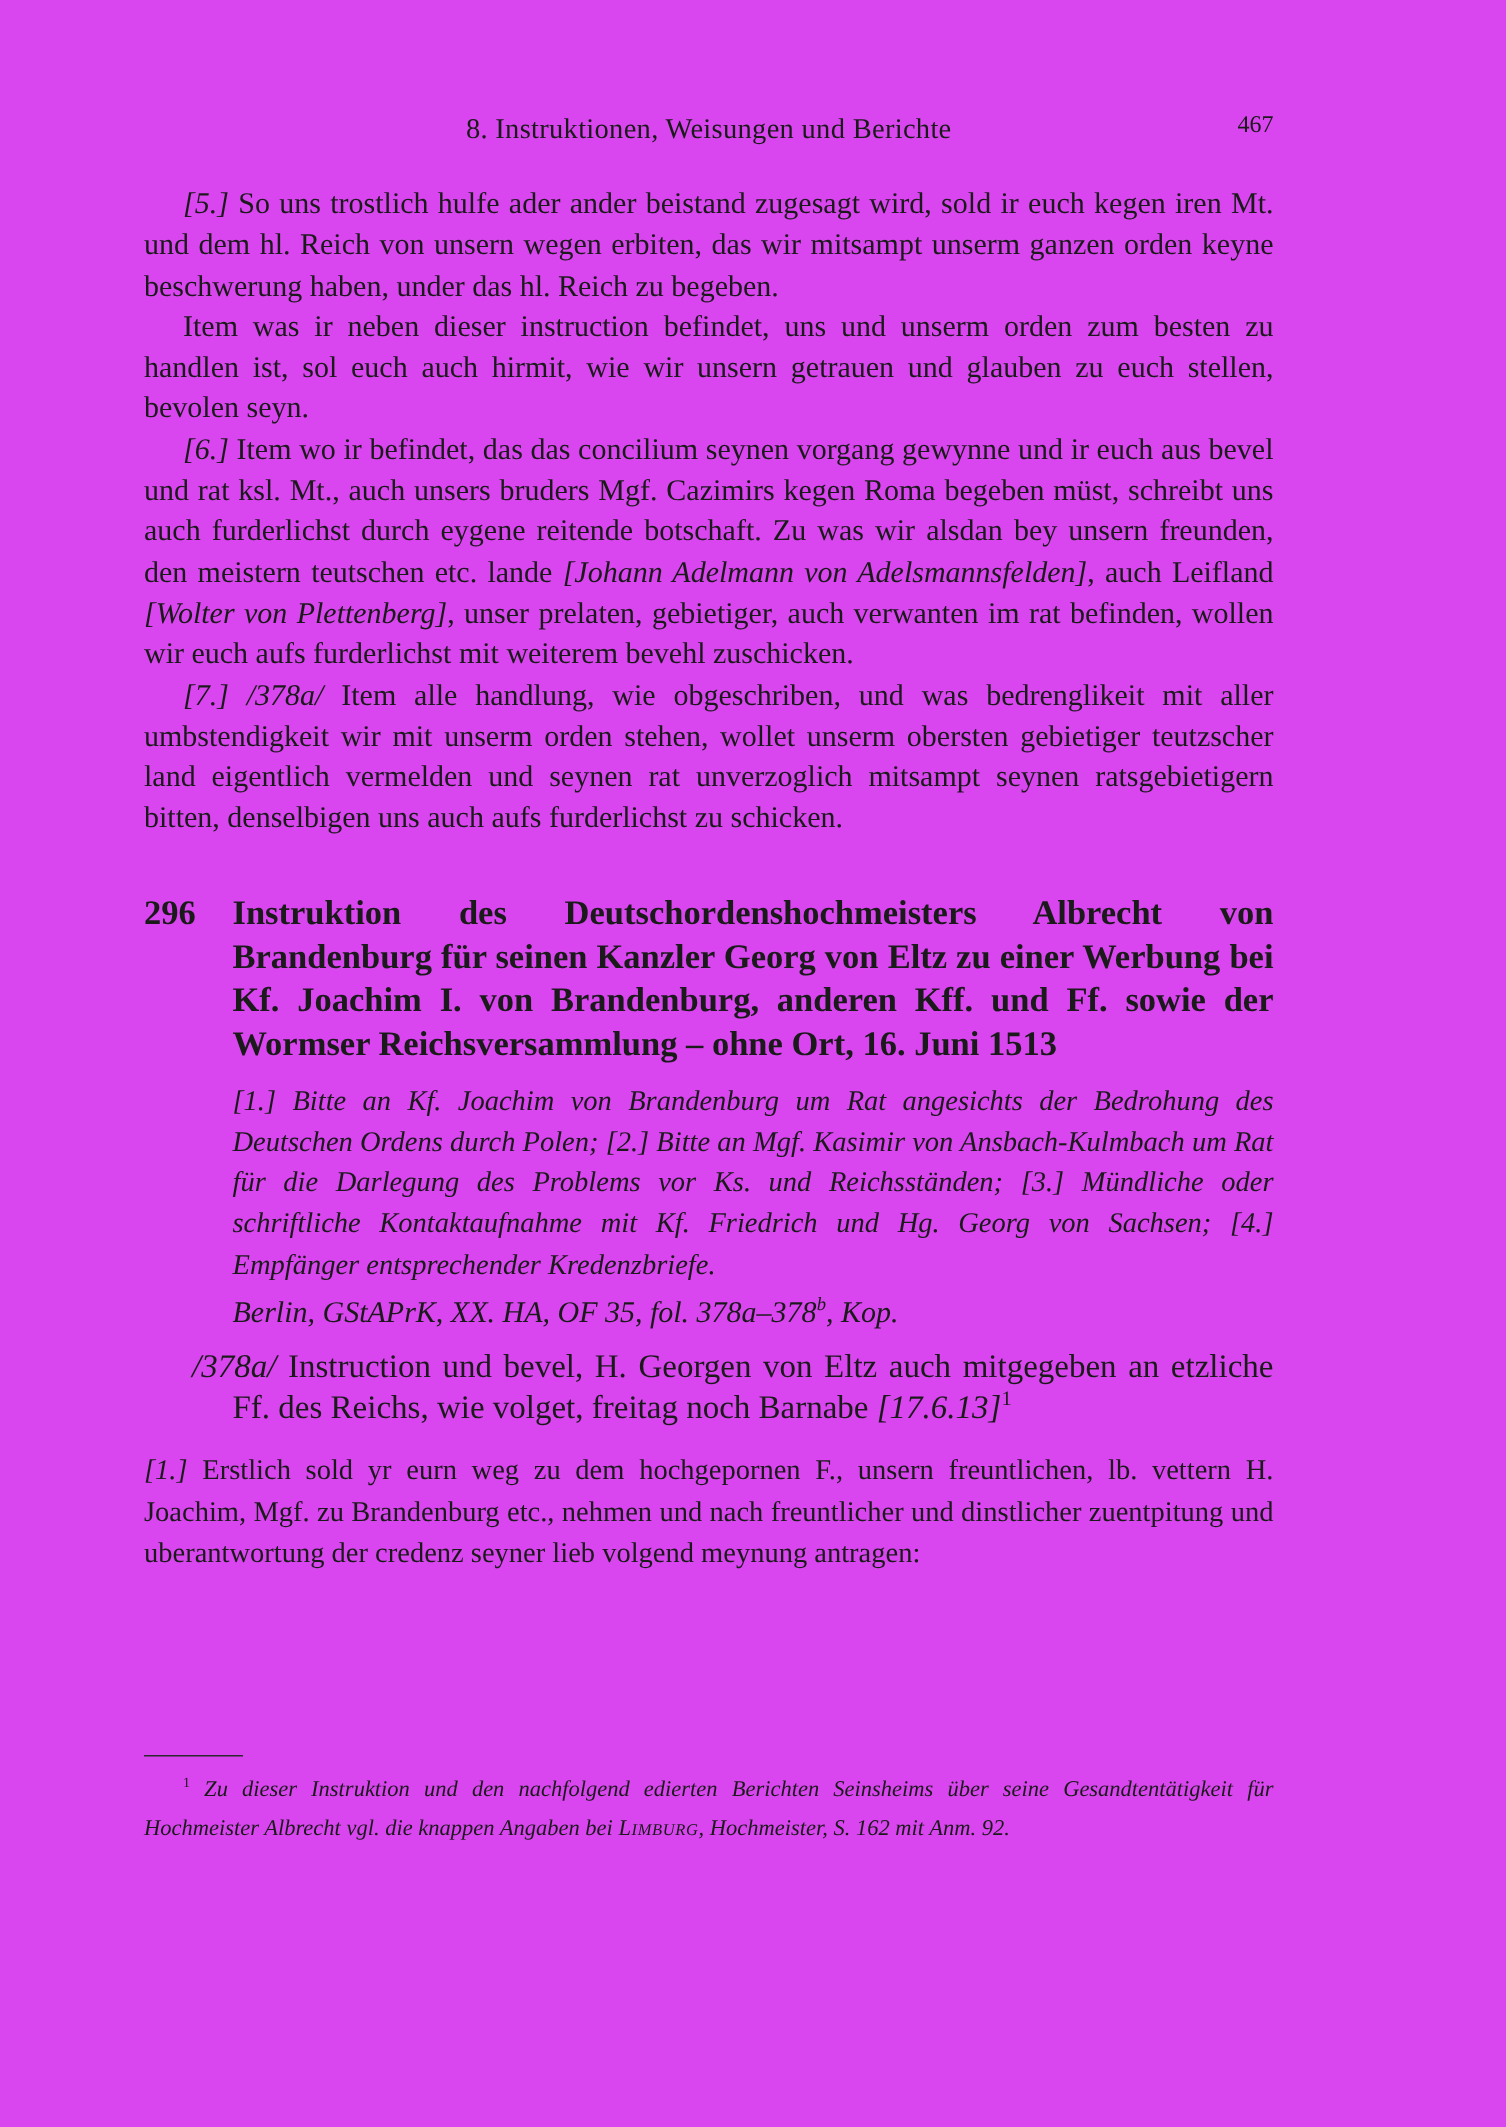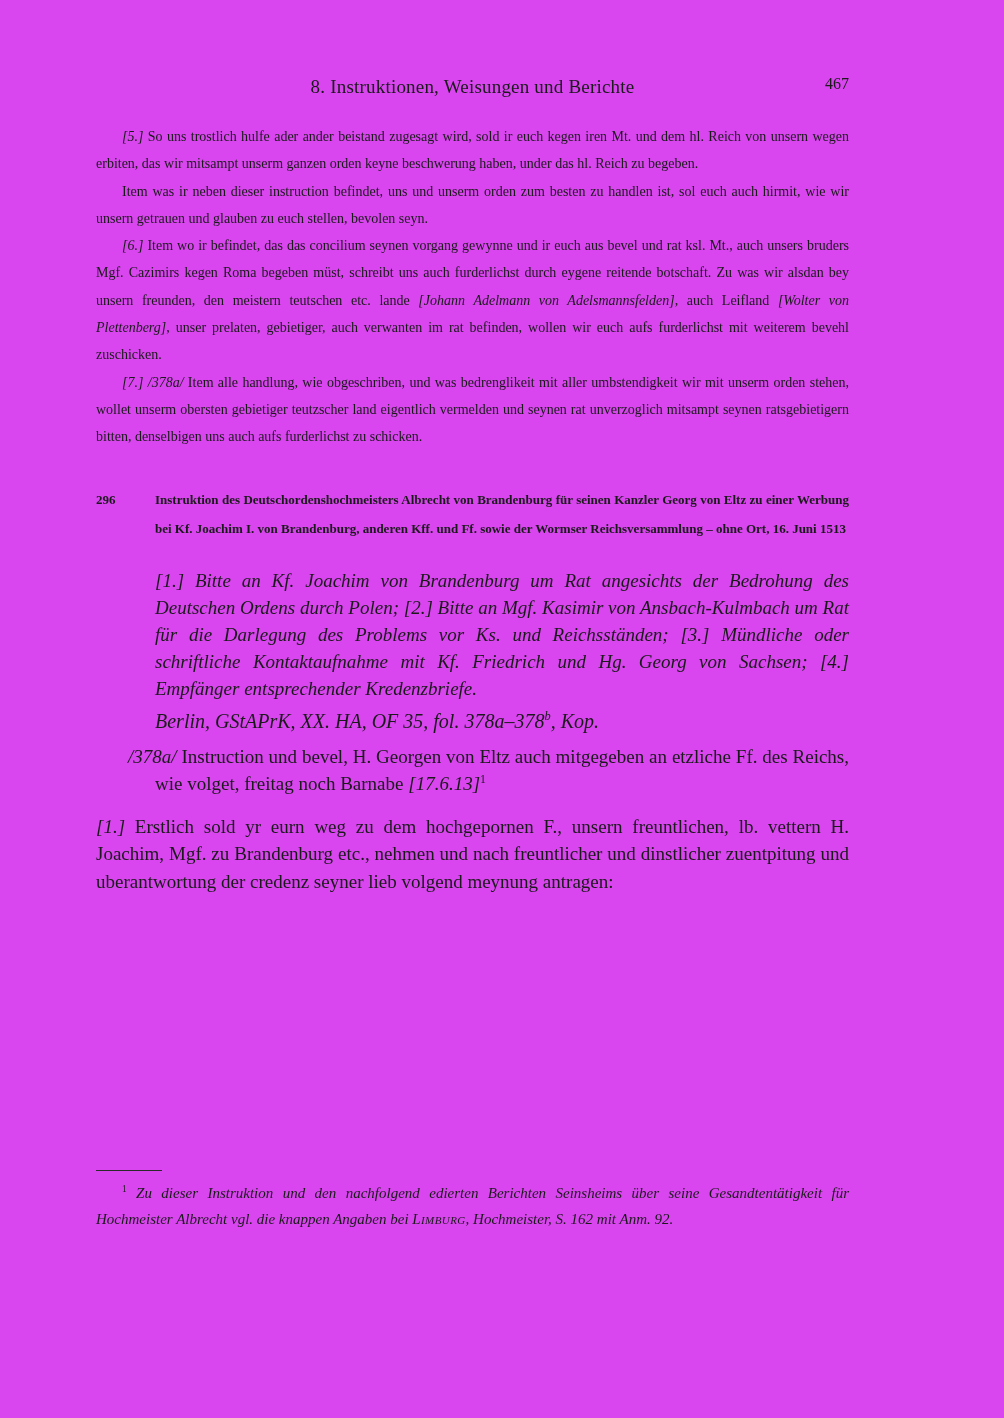--- a/index.html
+++ b/index.html
@@ -8,31 +8,31 @@
     width:1004px; height:1418px; margin:0 auto; background:#d946ef;
     position:relative; overflow:hidden;
     font-family:Liberation Serif, serif; color:#1a1a1a;
   }
   .content { position:absolute; left:96px; top:76px; width:753px; }
 
   .running-header { position:relative; height:24px; font-size:19px; margin-bottom:23px; }
   .rh-title { display:block; text-align:center; letter-spacing:0.2px; }
   .rh-page { position:absolute; right:0; top:-1px; font-size:16px; }
 
-  .body-para { font-size:14px; line-height:27.3px; text-align:justify; }
+  .body-para { font-size:20px; line-height:27.3px; text-align:justify; }
   .indent { text-indent:26px; }
 
   .entry { margin-top:34px; }
-  .entry-head { display:flex; font-weight:bold; font-size:13px; line-height:29px; }
+  .entry-head { display:flex; font-weight:bold; font-size:23px; line-height:29px; }
   .entry-num { width:59px; flex:none; }
   .entry-title { flex:1 1 auto; text-align:justify; }
-  .entry-summary { margin-left:59px; margin-top:24px; font-size:19px; line-height:27.2px; text-align:justify; }
+  .entry-summary { margin-left:59px; margin-top:11px; font-size:19px; line-height:27.2px; text-align:justify; }
   .source-line { margin-left:59px; margin-top:6px; font-size:20px; line-height:25px; }
 
-  .record-open { margin-top:9px; margin-left:59px; text-indent:-27px; font-size:19px; line-height:27.3px; text-align:justify; }
+  .record-open { margin-top:9px; margin-left:59px; text-indent:-27px; font-size:22px; line-height:27.3px; text-align:justify; }
   .record-para { margin-top:16px; font-size:19px; line-height:27.3px; text-align:justify; }
 
   .footnote { position:absolute; left:96px; top:1170px; width:753px; }
   .fn-rule { width:66px; border:0; border-top:1.5px solid #2a2a2a; margin-bottom:10px; }
   .fn-text { font-size:15px; line-height:25.8px; text-align:justify; text-indent:26px; }
 
   .it { font-style:italic; }
   .sc { font-variant:small-caps; letter-spacing:0.4px; }
   sup { font-size:0.62em; vertical-align:super; line-height:0; }
 </style>

